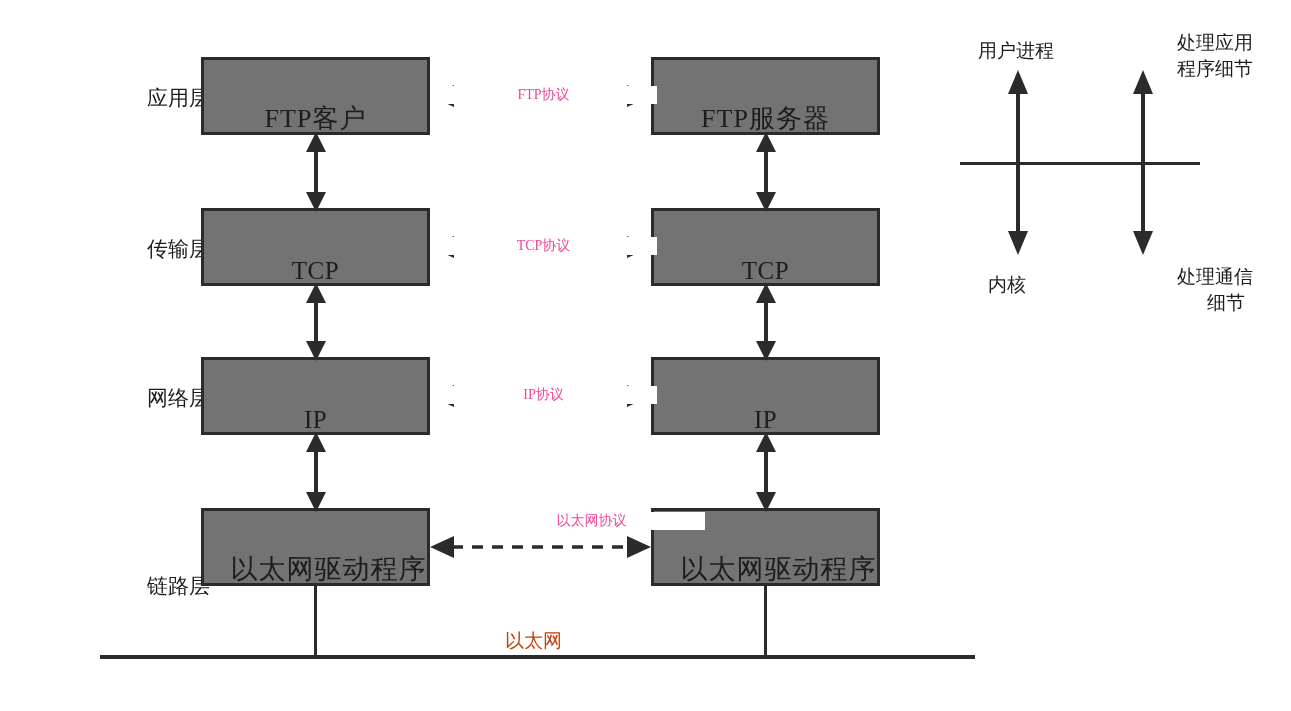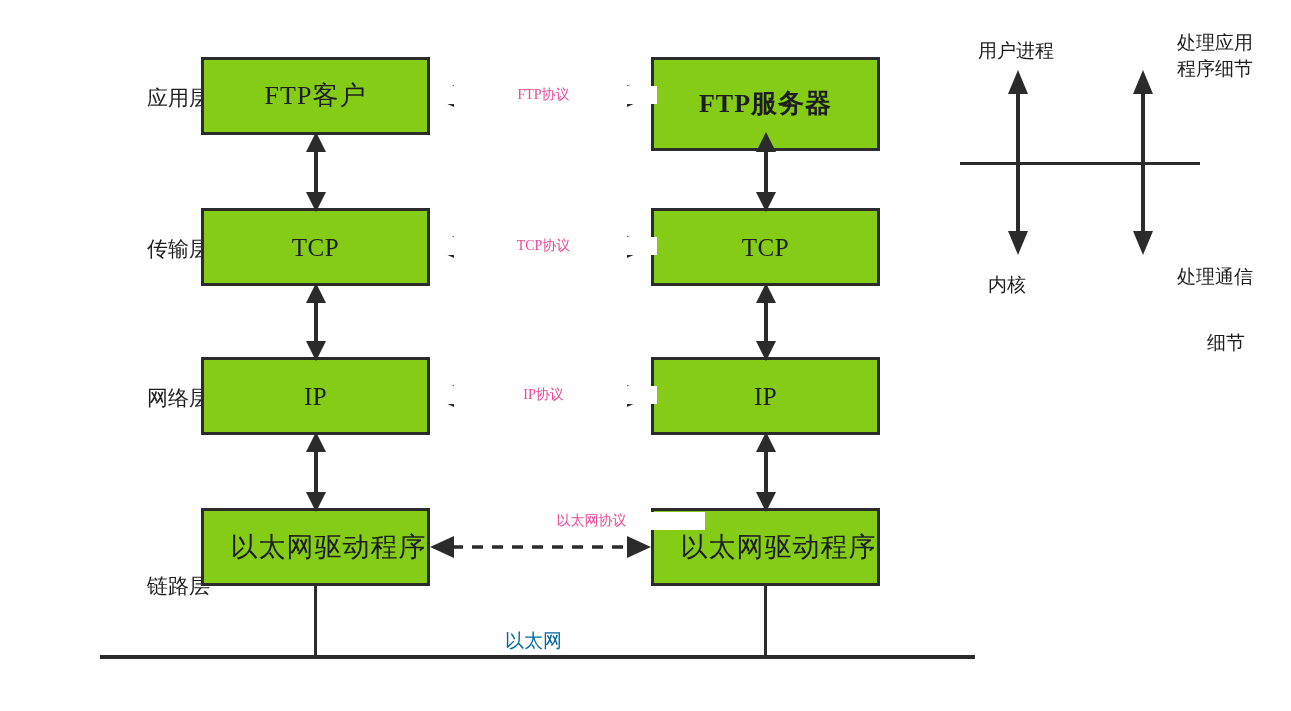--- a/index.html
+++ b/index.html
@@ -16,23 +16,23 @@
     width: 1291px;
     height: 711px;
     background: #ffffff;
     overflow: hidden;
   }
 
   
   .node-box {
     position: absolute;
     border: 3px solid #2b2b2b;
-    background: #84cc16;
+    background: #737373;
     display: flex;
-    align-items: center;
+    align-items: flex-end;
     justify-content: center;
     box-sizing: border-box;
   }
   .node-box .node-label {
     font-size: 26px;
     line-height: 1;
     letter-spacing: 1px;
     color: #1d1d1d;
     white-space: nowrap;
   }
@@ -70,32 +70,32 @@
   }
   .drop-line {
     position: absolute;
     background: #2b2b2b;
     width: 3px;
   }
   .bus-label {
     position: absolute;
     font-size: 19px;
     white-space: nowrap;
-    color: #0369a1;
+    color: #c2410c;
   }
 
   
   .annot-text {
     position: absolute;
     font-size: 19px;
     line-height: 1.35;
     color: #1d1d1d;
     white-space: nowrap;
   }
-  .annot-text.centered { text-align: center; margin-top: 40px; }
+  .annot-text.centered { text-align: center; }
   .annot-divider {
     position: absolute;
     background: #2b2b2b;
     height: 3px;
   }
 </style>
 </head>
 <body>
 
 <div id="canvas">
@@ -114,21 +114,21 @@
   </div>
 
   <div class="node-box small" style="left:201px; top:357px; width:229px; height:78px;">
     <span class="node-label">IP</span>
   </div>
 
   <div class="node-box wide" style="left:201px; top:508px; width:229px; height:78px;">
     <span class="node-label">以太网驱动程序</span>
   </div>
 
-  <div class="node-box" style="left:651px; top:57px; width:229px; height:94px;font-weight:bold;">
+  <div class="node-box" style="left:651px; top:57px; width:229px; height:78px;">
     <span class="node-label">FTP服务器</span>
   </div>
 
   <div class="node-box small" style="left:651px; top:208px; width:229px; height:78px;">
     <span class="node-label">TCP</span>
   </div>
 
   <div class="node-box small" style="left:651px; top:357px; width:229px; height:78px;">
     <span class="node-label">IP</span>
   </div>

